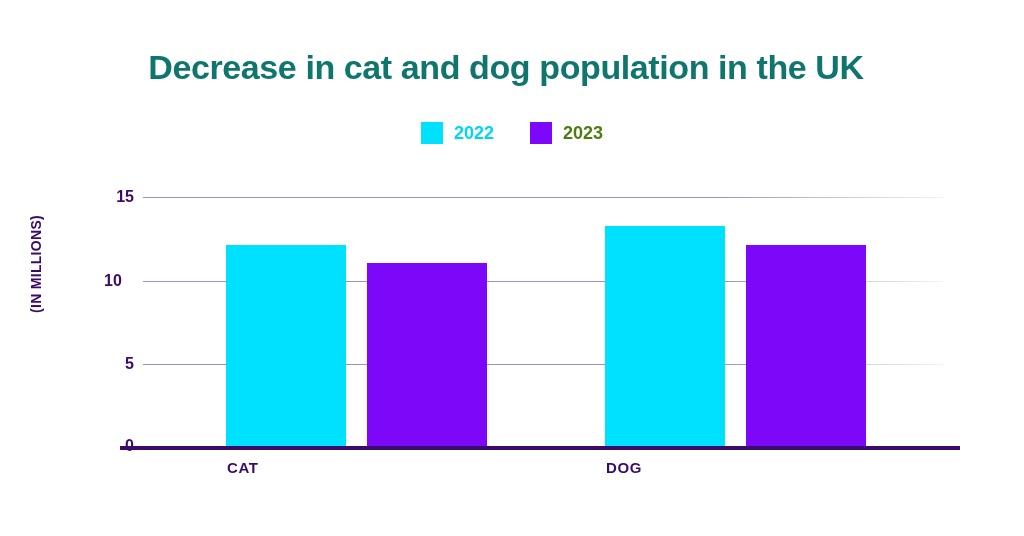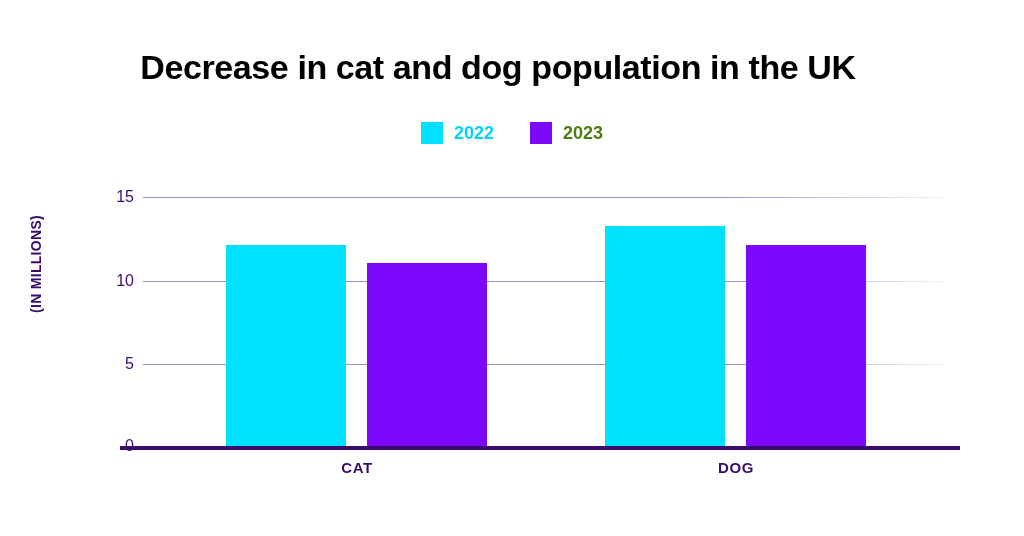--- a/index.html
+++ b/index.html
@@ -21,22 +21,23 @@
   
   .chart-title {
     position: absolute;
     left: 0;
     top: 48px;
     width: 996px;
     text-align: center;
     font-size: 34px;
     font-weight: bold;
     letter-spacing: -0.4px;
-    color: #000000;
+    color: #0f766e;
     white-space: nowrap;
+    padding-left: 8px;
   }
 
   
   .legend {
     position: absolute;
     left: 0;
     top: 122px;
     width: 1024px;
     display: flex;
     justify-content: center;
@@ -82,21 +83,21 @@
     color: #3A0B6B;
     white-space: nowrap;
   }
 
   .tick-label {
     position: absolute;
     width: 42px;
     text-align: right;
     left: 92px;
     font-size: 16px;
-    font-weight: normal;
+    font-weight: bold;
     color: #3A0B6B;
     line-height: 1;
   }
 
   .gridline {
     position: absolute;
     left: 143px;
     width: 800px;
     height: 1px;
     background: linear-gradient(to right, #9e8fc9 0%, #9e8fc9 72%, rgba(158,143,201,0.12) 100%);
@@ -115,21 +116,21 @@
     position: absolute;
     width: 120px;
   }
 
   .cat-label {
     position: absolute;
     font-size: 15px;
     font-weight: bold;
     letter-spacing: 0.6px;
     color: #3A0B6B;
-    text-align: center;
+    text-align: left;
     width: 260px;
     top: 459px;
   }
 
   
   .source-note {
     position: absolute;
     right: 14px;
     top: 508px;
     font-size: 14.5px;
@@ -158,21 +159,21 @@
 
   <div class="plot">
 
     <div class="y-axis-title">(IN MILLIONS)</div>
 
     <div class="gridline" style="top:197px;"></div>
     <div class="gridline" style="top:281px;"></div>
     <div class="gridline" style="top:364px;"></div>
 
     <div class="tick-label" style="top:189px;">15</div>
-    <div class="tick-label" style="top:273px;">10</div>
+    <div class="tick-label" style="top:273px;text-align:center;">10</div>
     <div class="tick-label" style="top:356px;">5</div>
     <div class="tick-label" style="top:438px;">0</div>
 
     <div class="bar" style="left:226px; top:245px; height:203px; background:#00E1FF;"></div>
     <div class="bar" style="left:367px; top:263px; height:185px; background:#7C07F9;"></div>
     <div class="bar" style="left:605px; top:226px; height:222px; background:#00E1FF;"></div>
     <div class="bar" style="left:746px; top:245px; height:203px; background:#7C07F9;"></div>
 
     <div class="baseline"></div>
 

